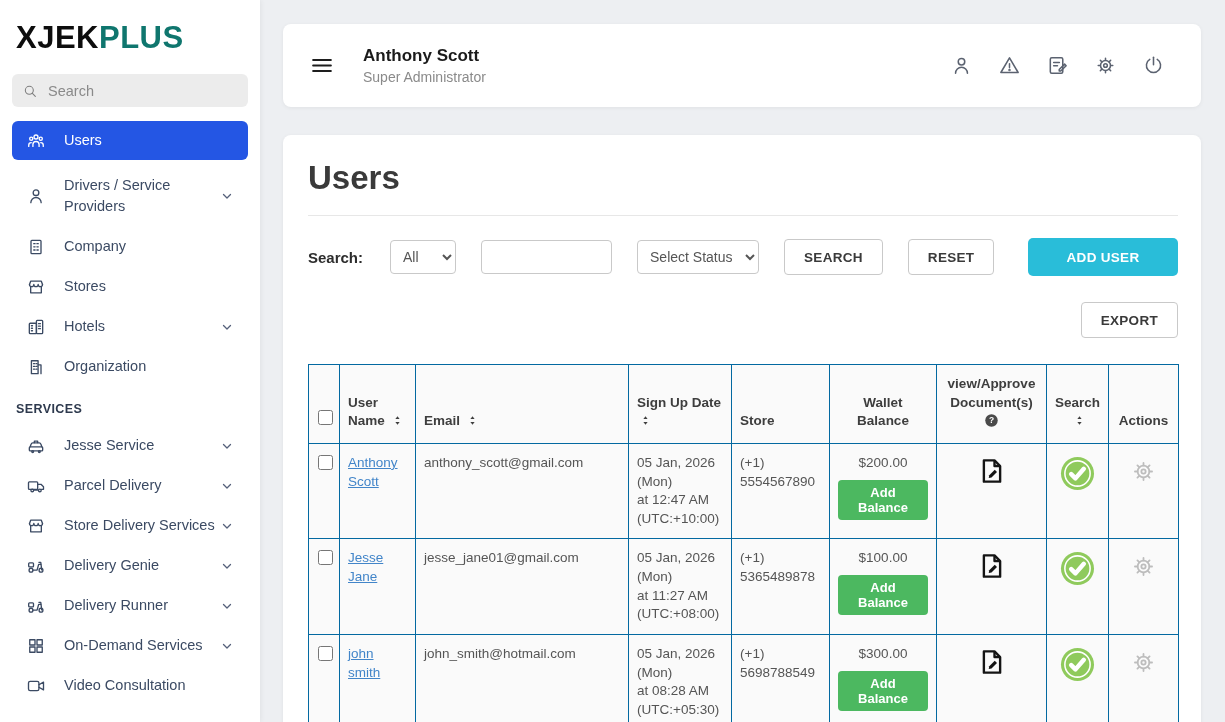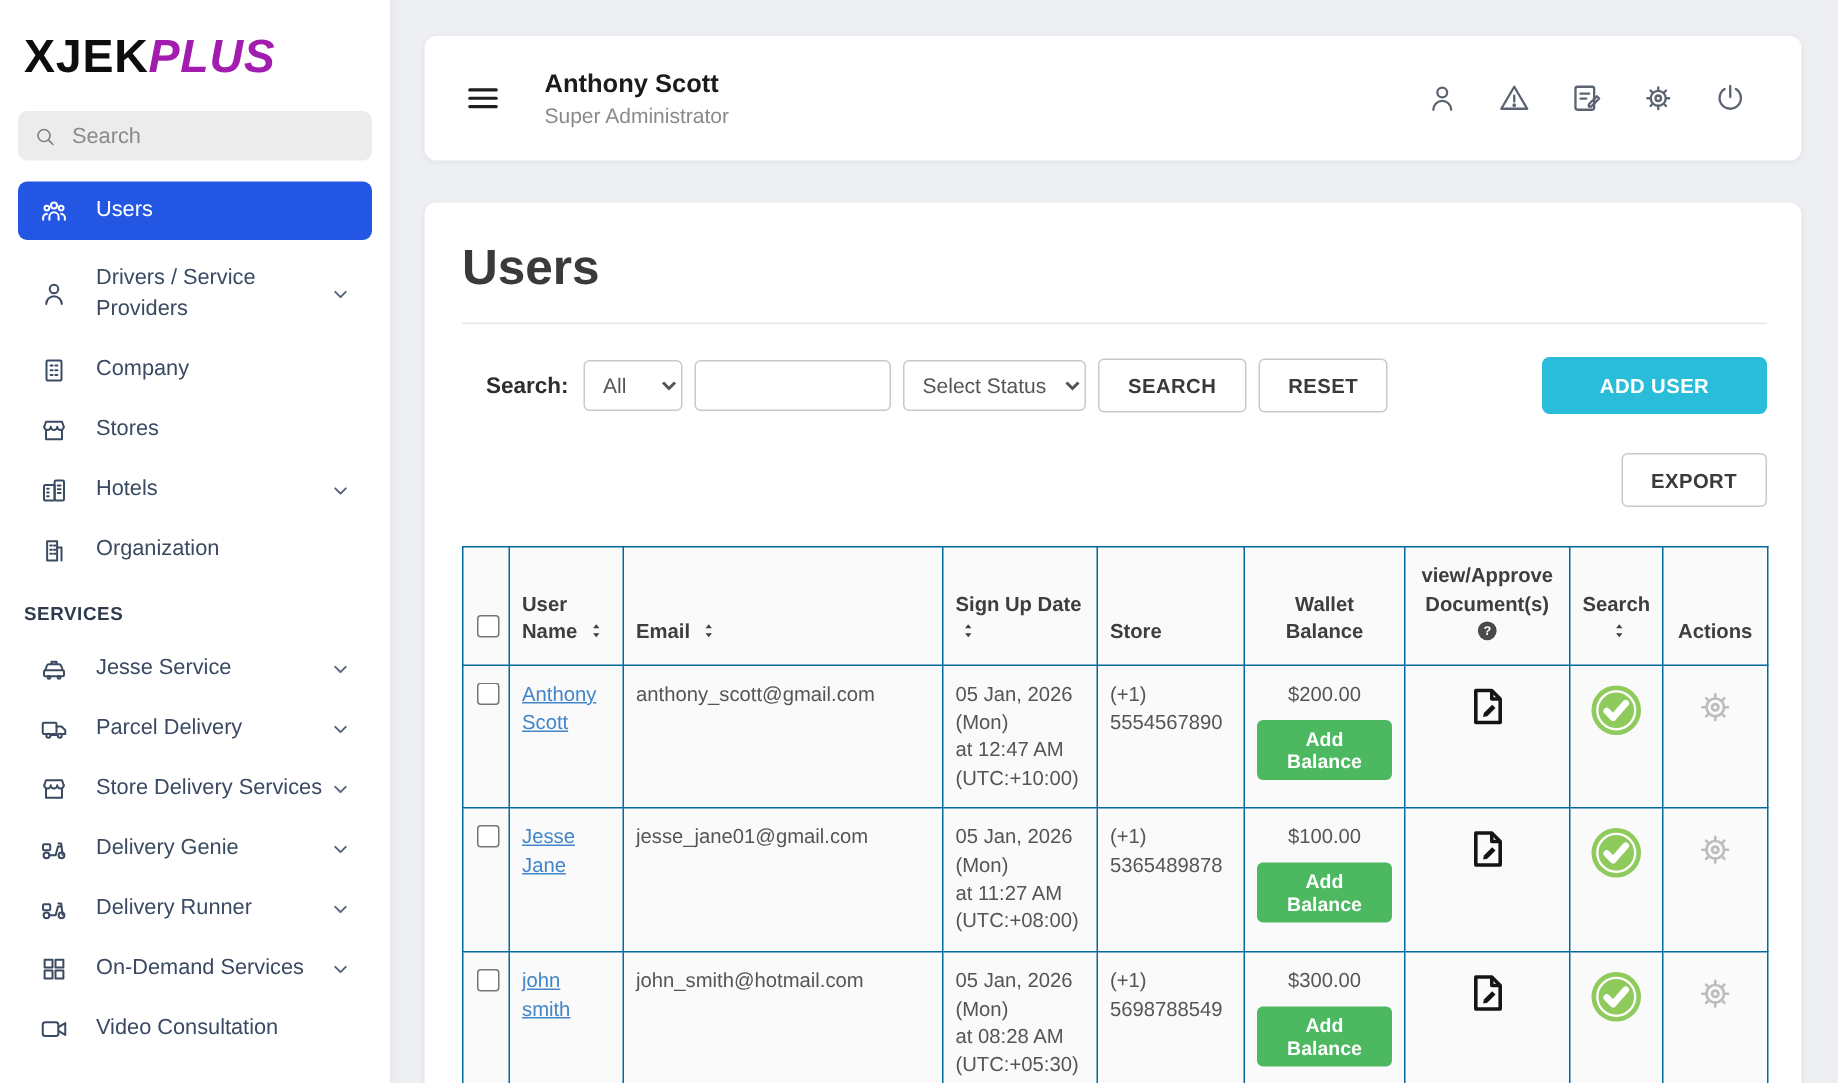--- a/index.html
+++ b/index.html
@@ -10,21 +10,21 @@
     background:#edeff2; color:#3c3c3c;
   }
   .app { display:flex; width:1225px; height:722px; }
 
   
   .sidebar {
     width:260px; flex-shrink:0; background:#fff; height:100%;
     box-shadow:1px 0 5px rgba(0,0,0,.06); overflow:hidden; z-index:2;
   }
   .logo { padding:20px 16px 12px; font-size:31px; font-weight:800; letter-spacing:.5px; color:#0d0d0d; }
-  .logo .plus { color:#a21caf;font-style:italic; }
+  .logo .plus { color:#0f766e; }
   .search-box {
     margin:6px 12px 14px; background:#ececec; border-radius:6px; height:33px;
     display:flex; align-items:center; padding:0 10px; color:#7e7e7e;
   }
   .search-box .icon { width:16px; height:16px; margin-right:8px; flex-shrink:0; }
   .search-box input { border:none; background:transparent; outline:none; font-size:14.5px; color:#555; width:100%; font-family:inherit; }
   .search-box input::placeholder { color:#8a8a8a; }
   .side-item {
     display:flex; align-items:center; padding:9px 14px; margin:1px 12px;
     border-radius:6px; color:#3b4a63; font-size:14.5px; cursor:pointer;
@@ -42,21 +42,21 @@
   .burger { width:22px; height:15px; color:#1e1e1e; cursor:pointer; margin-right:30px; flex-shrink:0; }
   .user-block .name { font-size:17px; font-weight:bold; color:#1b1b1b; }
   .user-block .role { font-size:14px; color:#8a8a8a; margin-top:3px; }
   .top-icons { margin-left:auto; display:flex; gap:25px; color:#5b6270; align-items:center; }
   .top-icon { width:23px; height:23px; cursor:pointer; }
 
   .content { margin-top:28px; padding:18px 23px 40px 25px; height:600px; }
   .page-title { font-size:33px; font-weight:600; color:#3a3a3a; margin:6px 0 18px; }
   .divider { border:none; border-top:1px solid #e7e7e7; margin:0 0 22px; }
 
-  .filter-row { display:flex; align-items:center; gap:8px;margin-left:16px; }
+  .filter-row { display:flex; align-items:center; gap:25px; }
   .search-lbl { font-weight:bold; font-size:15px; color:#2d2d2d; margin-right:2px; }
   select, .txt {
     height:34px; border:1px solid #c9c9c9; border-radius:4px; font-size:14px;
     color:#555; background:#fff; font-family:inherit; padding:0 8px; outline:none;
   }
   .sel-all { width:66px; }
   .txt { width:131px; }
   .sel-status { width:122px; }
   .btn {
     height:36px; padding:0 19px; border:1px solid #c9c9c9; border-radius:4px; background:#fff;

